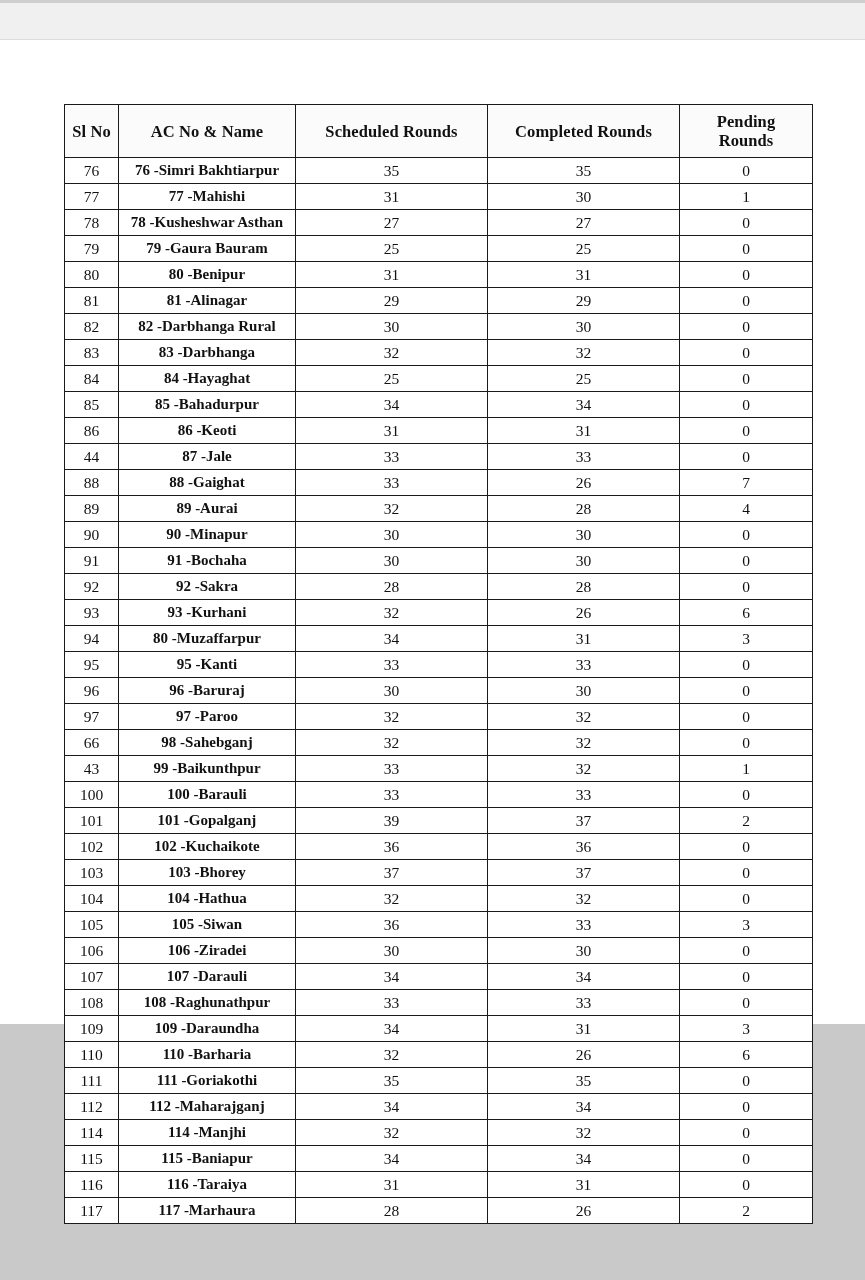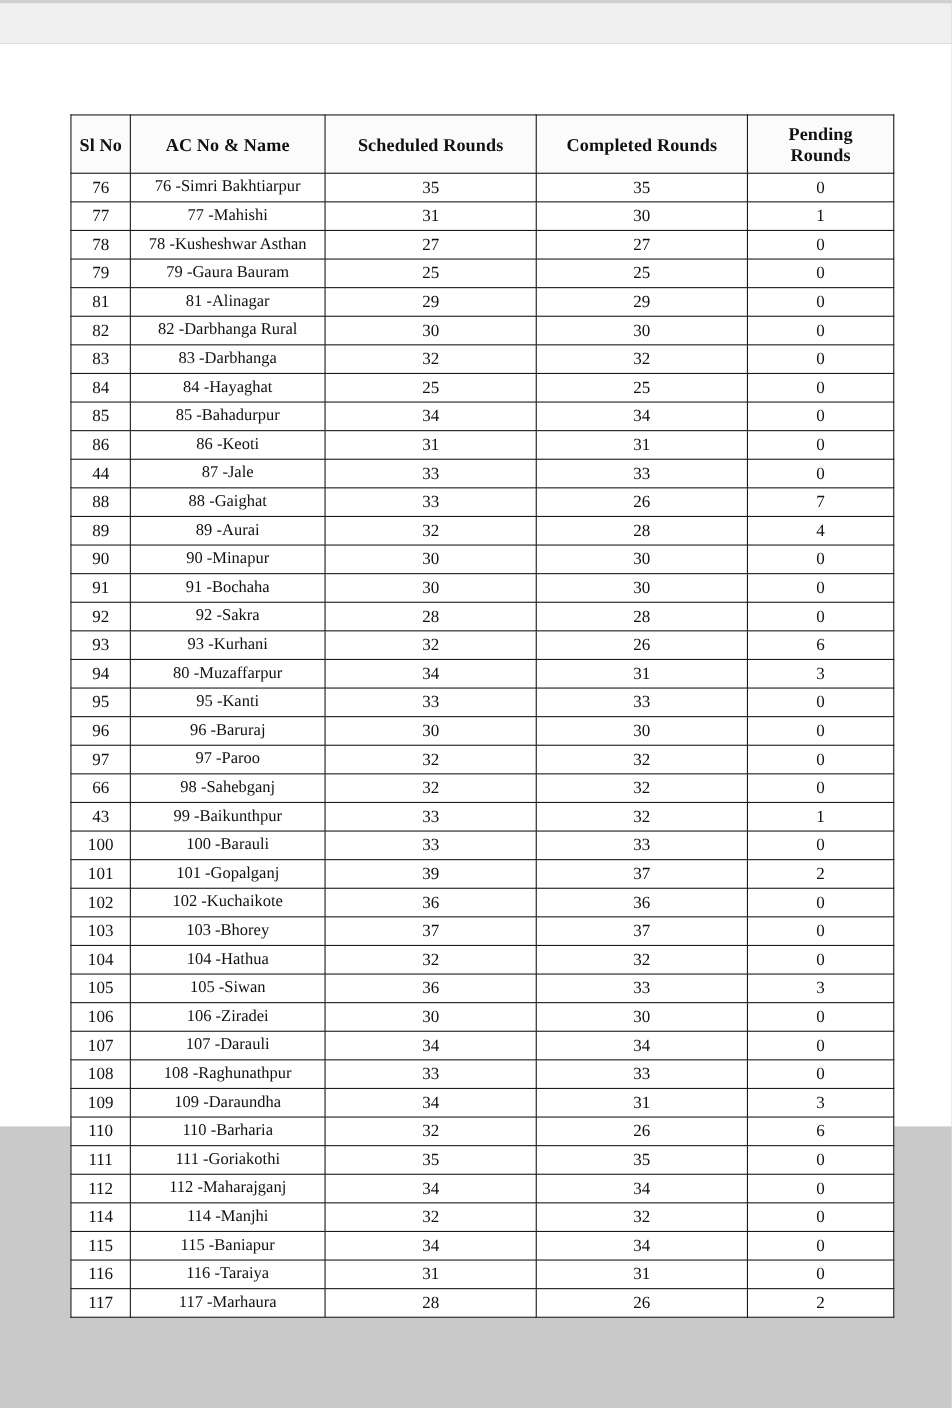--- a/index.html
+++ b/index.html
@@ -75,20 +75,21 @@
     letter-spacing: 0.1px;
   }
   table.report tbody td {
     font-size: 15.5px;
     height: 25px;
     line-height: 25px;
     background: #ffffff;
   }
   table.report tbody td.name-cell {
     font-size: 15px;
+    font-weight: bold;
   }
   .hdr-line {
     display: block;
   }
 </style>
 </head>
 <body>
 
 <div id="page-wrap">
 
@@ -140,20 +141,27 @@
               <td>0</td>
             </tr>
             <tr>
               <td>79</td>
               <td class="name-cell">79 -Gaura Bauram</td>
               <td>25</td>
               <td>25</td>
               <td>0</td>
             </tr>
             <tr>
+              <td>80</td>
+              <td class="name-cell">80 -Benipur</td>
+              <td>31</td>
+              <td>31</td>
+              <td>0</td>
+            </tr>
+            <tr>
               <td>81</td>
               <td class="name-cell">81 -Alinagar</td>
               <td>29</td>
               <td>29</td>
               <td>0</td>
             </tr>
             <tr>
               <td>82</td>
               <td class="name-cell">82 -Darbhanga Rural</td>
               <td>30</td>

